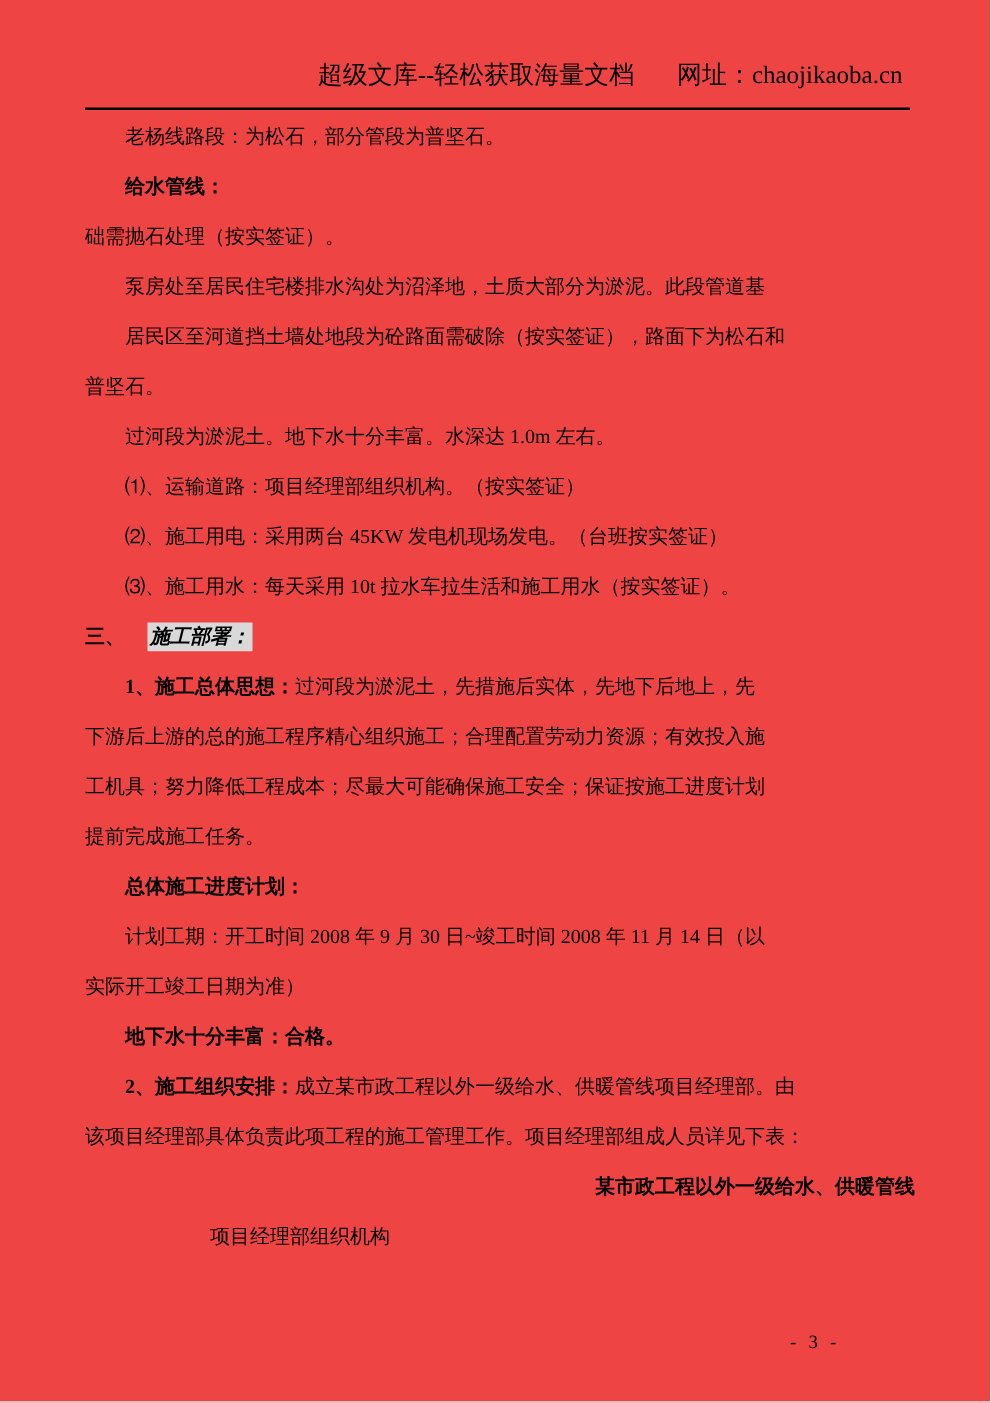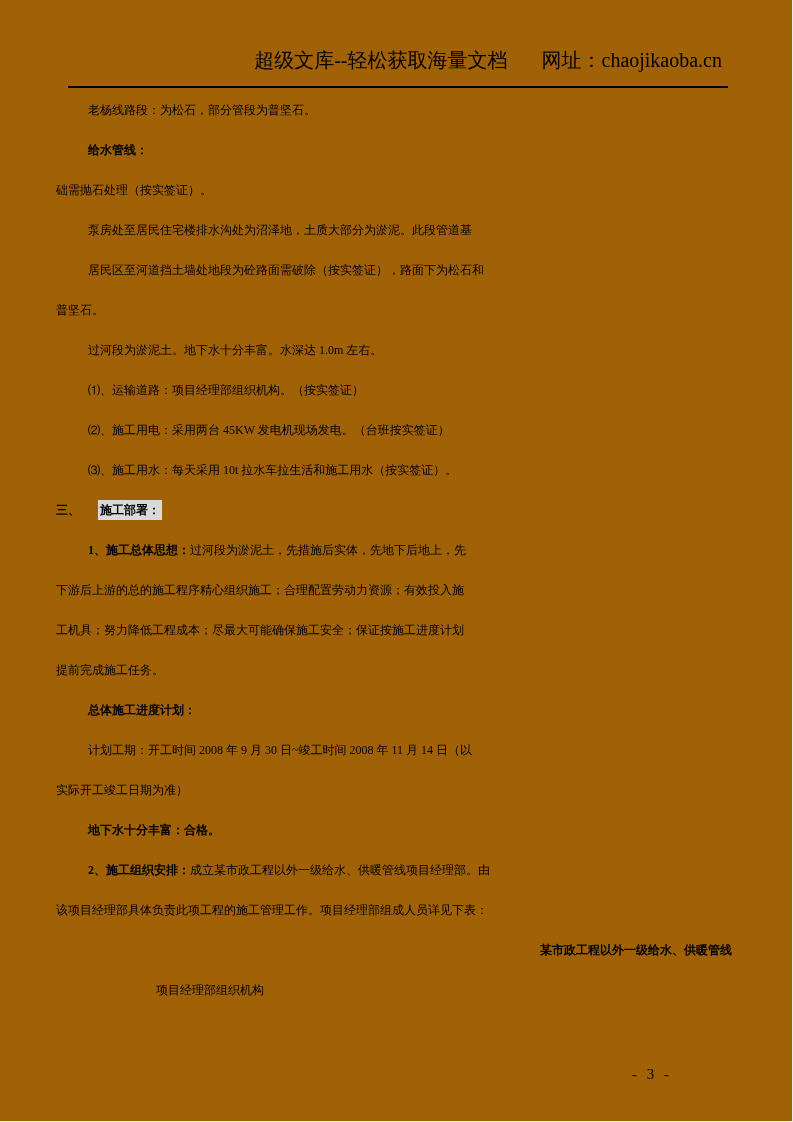--- a/index.html
+++ b/index.html
@@ -3,21 +3,21 @@
 <meta charset="utf-8">
 <style>
   * { margin: 0; padding: 0; box-sizing: border-box; }
   html, body { background: #ffffff; }
   body { font-family: "Liberation Serif", serif; }
 
   .page {
     position: relative;
     width: 793px;
     height: 1122px;
-    background: #a16207;
+    background: #ef4444;
     color: #000000;
     overflow: hidden;
     border-right: 1px solid #e8e8e8;
     border-bottom: 1px solid #e8e8e8;
   }
 
   .header {
     position: absolute;
     top: 47px;
     left: 68px;
@@ -33,37 +33,37 @@
     position: absolute;
     top: 86px;
     left: 68px;
     right: 64px;
     border-top: 2px solid #000000;
   }
 
   .content {
     position: absolute;
     top: 90px;
-    left: 56px;
+    left: 68px;
     right: 60px;
-    font-size: 12px;
+    font-size: 16px;
   }
   .line {
     height: 40px;
     line-height: 40px;
     white-space: nowrap;
   }
   .indent-0 { padding-left: 0; }
   .indent-1 { padding-left: 32px; }
   .indent-2 { padding-left: 77px; text-align: right; }
   .indent-3 { padding-left: 100px; }
 
   .bold { font-weight: bold; }
   .highlight { background: #d9d9d9; padding: 3px 2px; }
-  .gap-before { margin-left: 18px; }
+  .gap-before { margin-left: 18px; font-style: italic; }
 
   .footer {
     position: absolute;
     top: 1064px;
     left: 632px;
     font-size: 15px;
     line-height: 20px;
     letter-spacing: 3px;
     white-space: pre;
   }

